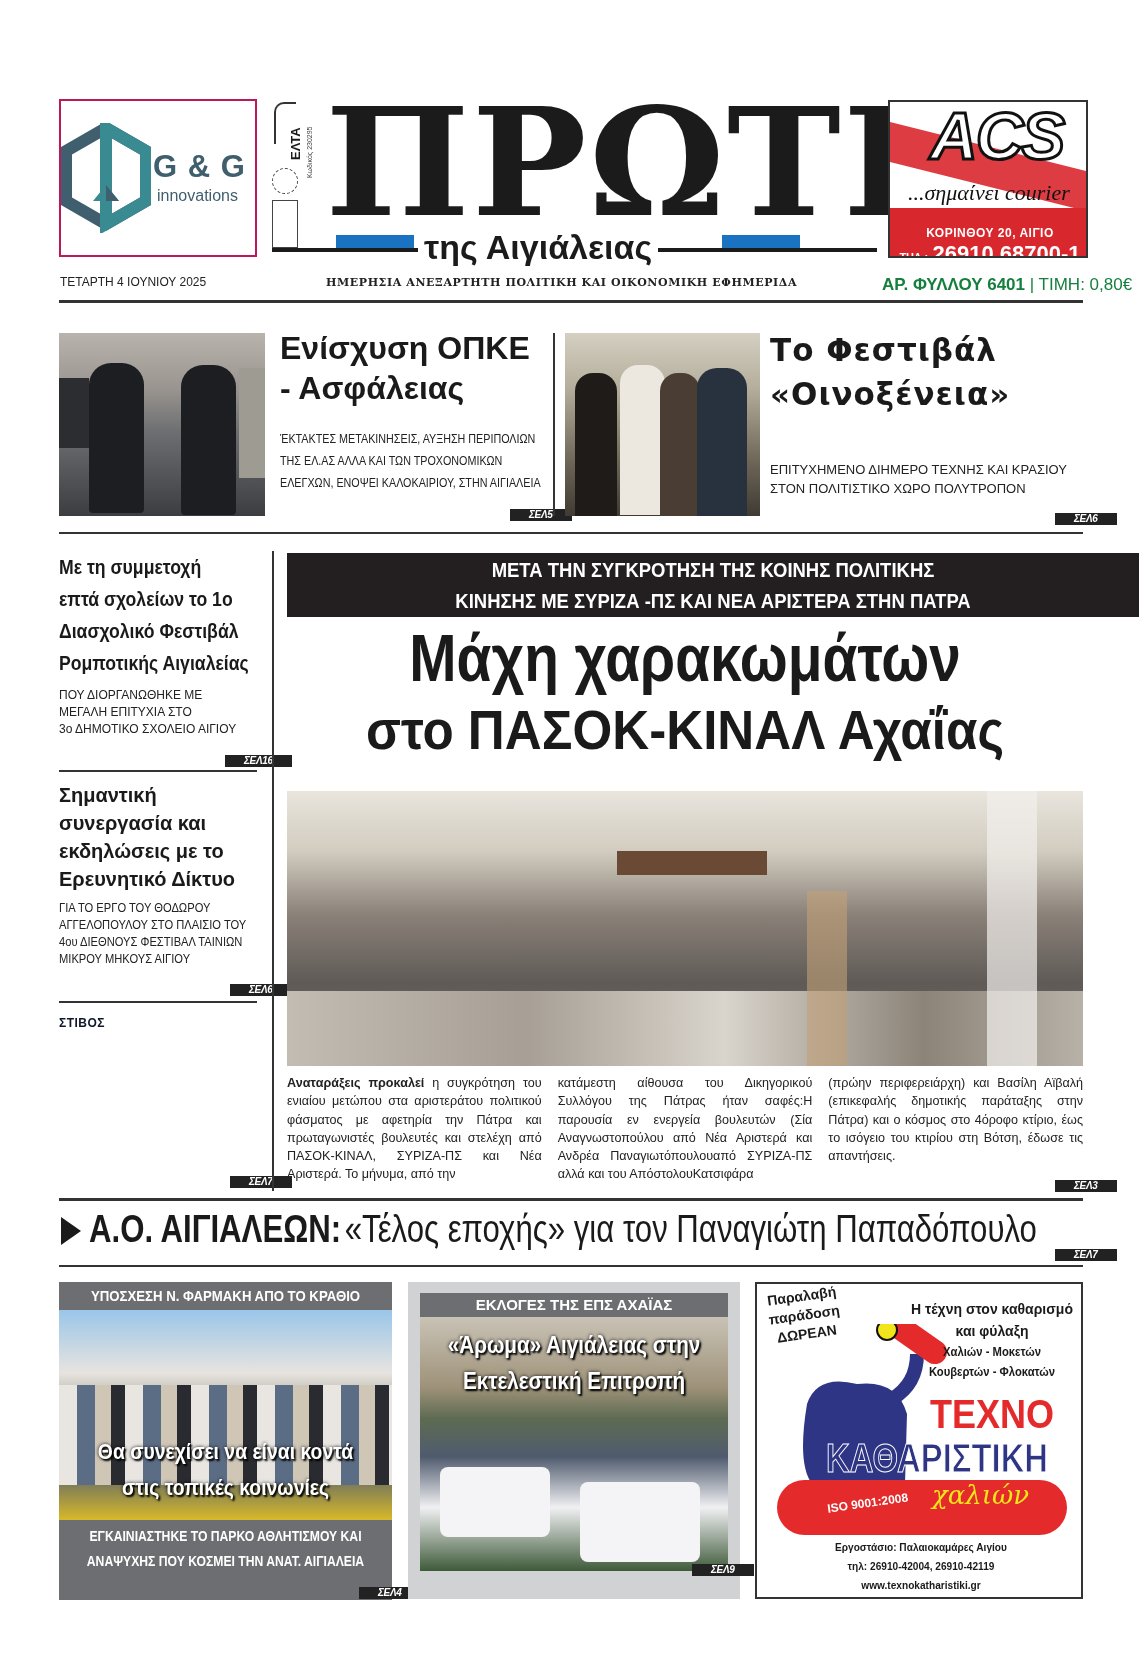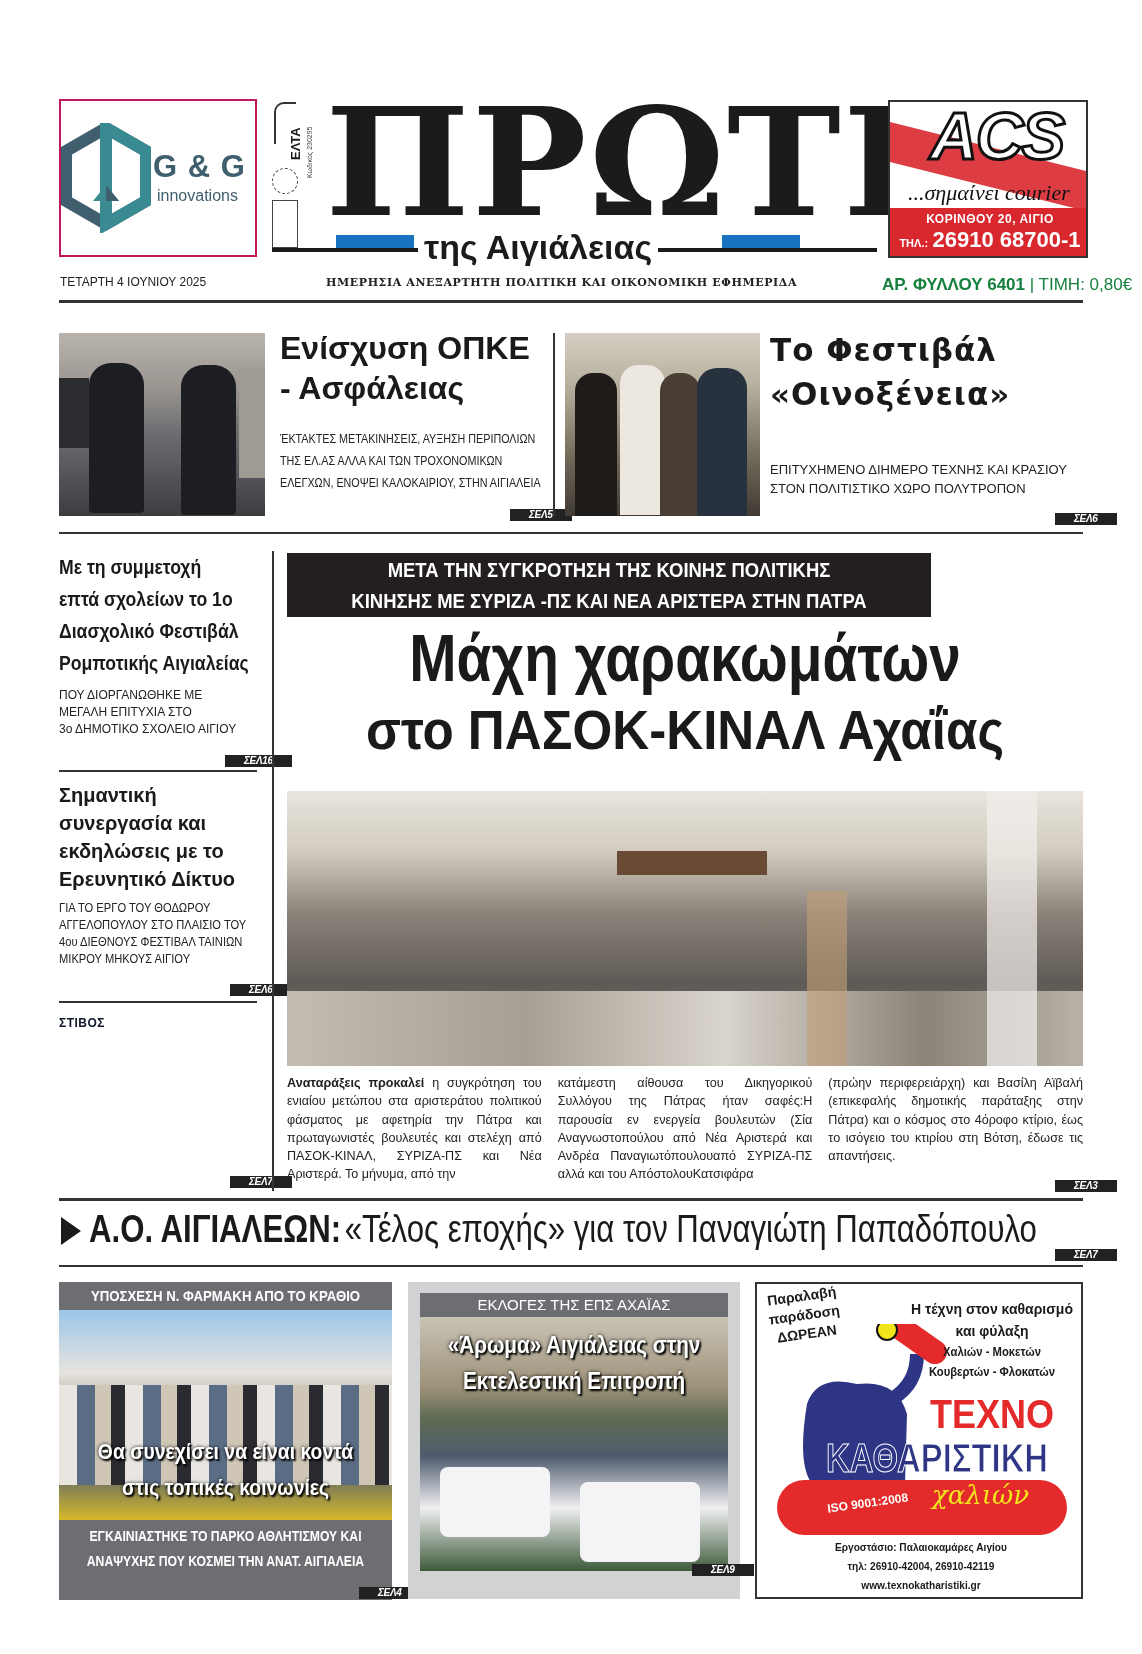--- a/index.html
+++ b/index.html
@@ -52,21 +52,21 @@
   <span>ΤΙΜΗ: 0,80€</span>
 </div>
 
 <div class="abs acs">
   <svg class="abs" style="left:0;top:0" width="200" height="110">
     <polygon points="0,20 200,70 200,110 0,60" fill="#d9272e" opacity="0.9"></polygon>
   </svg>
   <div class="abs" style="left:40px;top:-4px;font-size:66px;font-weight:bold;font-style:italic;color:#fff;-webkit-text-stroke:3px #111;letter-spacing:-2px">ACS</div>
   <div class="abs" style="left:18px;top:78px;font-family:'Liberation Serif',serif;font-style:italic;font-size:22px;color:#111">...σημαίνει courier</div>
   <div class="abs" style="left:0;top:106px;width:200px;height:52px;background:#d9272e">
-    <div style="text-align:center;color:#fff;font-weight:bold;font-size:12px;margin-top:4px;letter-spacing:0.5px">ΚΟΡΙΝΘΟΥ 20, ΑΙΓΙΟ</div>
+    <div style="text-align:center;color:#fff;font-weight:bold;font-size:12px;margin-top:18px;letter-spacing:0.5px">ΚΟΡΙΝΘΟΥ 20, ΑΙΓΙΟ</div>
     <div style="text-align:center;color:#fff;font-weight:bold;white-space:nowrap;margin-top:1px">
       <span style="font-size:11px">ΤΗΛ.:</span>
       <span style="font-size:22px">26910 68700-1</span>
     </div>
   </div>
 </div>
 
 <div class="rule" style="left:59px;top:300px;width:1024px;height:3px"></div>
 
 <div class="photo" style="left:59px;top:333px;width:206px;height:183px;background:linear-gradient(180deg,#b9b3ad 0%,#9a9590 30%,#6b6d70 55%,#3c3d40 100%)">
@@ -139,21 +139,21 @@
 <div class="abs" style="left:230px;top:979px"><span class="sel">ΣΕΛ6</span></div>
 <div class="rule" style="left:59px;top:1001px;width:198px"></div>
 
 <div class="abs" style="left:59px;top:1016px;width:200px">
   <div style="font-size:12px;font-weight:bold;color:#0f172a;letter-spacing:0.5px">ΣΤΙΒΟΣ</div>
 </div>
 <div class="abs" style="left:230px;top:1171px"><span class="sel">ΣΕΛ7</span></div>
 
 <div class="vrule" style="left:272px;top:551px;height:640px"></div>
 
-<div class="abs" style="left:287px;top:553px;width:644px;height:64px;background:#231f20;color:#fff;text-align:center;font-weight:bold;font-size:21px;line-height:31px;padding-top:1px">
+<div class="abs" style="left:287px;top:553px;width:852px;height:64px;background:#231f20;color:#fff;text-align:center;font-weight:bold;font-size:21px;line-height:31px;padding-top:1px">
   <div style="transform:scaleX(0.88);white-space:nowrap">ΜΕΤΑ ΤΗΝ ΣΥΓΚΡΟΤΗΣΗ ΤΗΣ ΚΟΙΝΗΣ ΠΟΛΙΤΙΚΗΣ</div>
   <div style="transform:scaleX(0.88);white-space:nowrap">ΚΙΝΗΣΗΣ ΜΕ ΣΥΡΙΖΑ -ΠΣ ΚΑΙ ΝΕΑ ΑΡΙΣΤΕΡΑ ΣΤΗΝ ΠΑΤΡΑ</div>
 </div>
 <div class="abs" style="left:287px;top:620px;width:796px;text-align:center;font-weight:bold;color:#1a1a1a;white-space:nowrap">
   <div style="font-size:66px;line-height:76px;transform:scaleX(0.86)">Μάχη χαρακωμάτων</div>
   <div style="font-size:55px;line-height:68px;transform:scaleX(0.93)">στο ΠΑΣΟΚ-ΚΙΝΑΛ Αχαΐας</div>
 </div>
 
 <div class="photo" style="left:287px;top:791px;width:796px;height:275px;background:linear-gradient(180deg,#e9e5dd 0%,#d2ccc0 22%,#8a8178 45%,#5f5a56 70%,#7b7772 100%)">
   <div class="abs" style="left:330px;top:60px;width:150px;height:24px;background:#6a4a35"></div>
@@ -192,21 +192,21 @@
     </div>
   </div>
   <div class="abs" style="left:0;top:242px;width:333px;text-align:center;color:#fff;font-weight:bold;font-size:14.5px;line-height:25px;white-space:nowrap;transform:scaleX(0.84)">
     <div>ΕΓΚΑΙΝΙΑΣΤΗΚΕ ΤΟ ΠΑΡΚΟ ΑΘΛΗΤΙΣΜΟΥ ΚΑΙ</div>
     <div>ΑΝΑΨΥΧΗΣ ΠΟΥ ΚΟΣΜΕΙ ΤΗΝ ΑΝΑΤ. ΑΙΓΙΑΛΕΙΑ</div>
   </div>
   <div class="abs" style="left:300px;top:300px"><span class="sel">ΣΕΛ4</span></div>
 </div>
 
 <div class="abs" style="left:408px;top:1282px;width:332px;height:317px;background:#d1d2d4">
-  <div class="abs" style="left:12px;top:11px;width:308px;height:24px;background:#6d6e71;text-align:center;color:#fff;font-weight:normal;font-size:15px;line-height:24px;white-space:nowrap">ΕΚΛΟΓΕΣ ΤΗΣ ΕΠΣ ΑΧΑΪΑΣ</div>
+  <div class="abs" style="left:12px;top:11px;width:308px;height:24px;background:#6d6e71;text-align:center;color:#fff;font-weight:bold;font-size:15px;line-height:24px;white-space:nowrap">ΕΚΛΟΓΕΣ ΤΗΣ ΕΠΣ ΑΧΑΪΑΣ</div>
   <div class="photo" style="left:12px;top:35px;width:308px;height:254px;background:linear-gradient(180deg,#c9c3b6 0%,#9d9178 28%,#5d6b52 40%,#4f5b6e 55%,#f0f0f2 75%,#3e5a3a 100%)">
     <div class="abs" style="left:20px;top:150px;width:110px;height:70px;background:#f4f4f6;border-radius:8px"></div>
     <div class="abs" style="left:160px;top:165px;width:120px;height:80px;background:#f4f4f6;border-radius:8px"></div>
     <div class="abs" style="left:0;top:10px;width:308px;text-align:center;font-size:24px;font-weight:bold;color:#fff;line-height:36px;text-shadow:0 0 4px #000,2px 2px 2px #000;white-space:nowrap;transform:scaleX(0.86)">
       <div>«Άρωμα» Αιγιάλειας στην</div>
       <div>Εκτελεστική Επιτροπή</div>
     </div>
   </div>
   <div class="abs" style="left:284px;top:277px"><span class="sel">ΣΕΛ9</span></div>
 </div>

